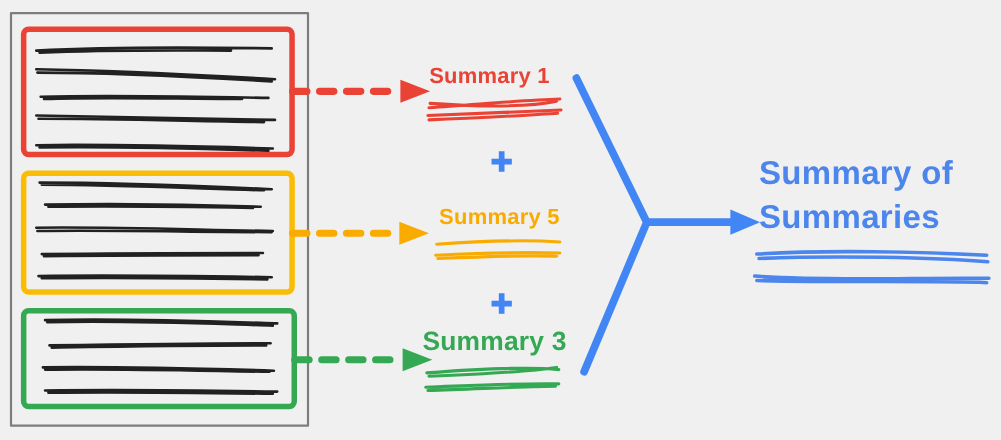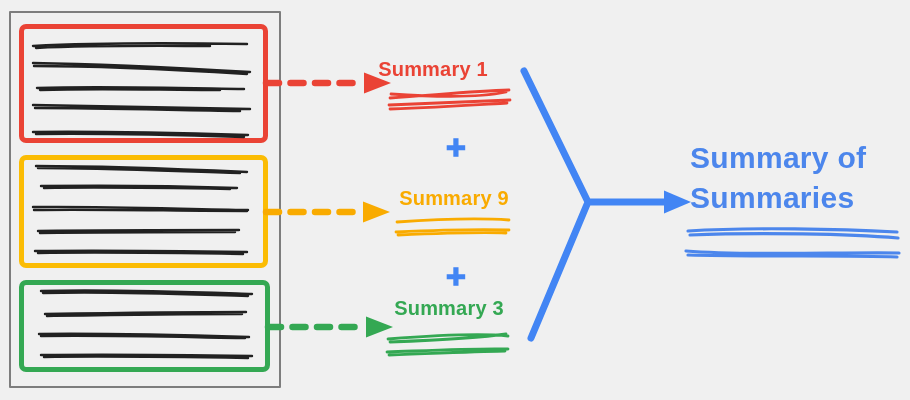--- a/index.html
+++ b/index.html
@@ -16,23 +16,23 @@
     border:2px solid var(--frame,#7d7d7d);border-radius:1px;
   }
   .sec-red{left:19px;top:24px;width:249px;height:119px;border:5px solid var(--red);}
   .sec-yellow{left:19px;top:155px;width:249px;height:113px;border:5px solid var(--yellowbox);}
   .sec-green{left:19px;top:280px;width:251px;height:92px;border:5px solid var(--green);}
   .sketch{position:absolute;inset:0;pointer-events:none;}
   .label{
     position:absolute;text-align:center;
     font-weight:700;letter-spacing:.2px;white-space:nowrap;
   }
-  .lbl-red{left:368px;top:58px;width:130px;font-size:20px;color:var(--red);}
+  .lbl-red{left:380px;top:58px;width:130px;font-size:20px;color:var(--red);}
   .lbl-yellow{left:389px;top:187px;width:130px;font-size:20px;color:var(--yellow);}
-  .lbl-green{left:384px;top:297px;width:130px;font-size:20px;color:var(--green);}
+  .lbl-green{left:384px;top:297px;width:130px;font-size:24px;color:var(--green);}
   .plus{
     position:absolute;width:40px;text-align:center;
     font-size:34px;font-weight:700;color:var(--blue);
     -webkit-text-stroke:1.4px var(--blue);line-height:36px;
   }
   .plus-1{left:436px;top:129px;}
   .plus-2{left:436px;top:258px;}
   .result{
     position:absolute;left:690px;top:138px;width:210px;
     text-align:left;font-size:30px;font-weight:700;line-height:40px;
@@ -117,18 +117,18 @@
       <polygon class="head-blue" points="664,190.5 691,202 664,213.5"></polygon>
     </g>
 
     <g>
       <path class="scrib scrib-blue" d="M688 231 C750 227 840 229 897 232 M690 235 C760 232 850 234 898 238 M686 251 C750 256 840 252 899 253 M688 255 C760 257 850 255 897 257"></path>
     </g>
   </svg>
 
   <div class="label lbl-red">Summary 1</div>
   <div class="plus plus-1">+</div>
-  <div class="label lbl-yellow">Summary 9</div>
+  <div class="label lbl-yellow">Summary 5</div>
   <div class="plus plus-2">+</div>
   <div class="label lbl-green">Summary 3</div>
   <div class="result">Summary of Summaries</div>
 
 </div>
 
 </body></html>

